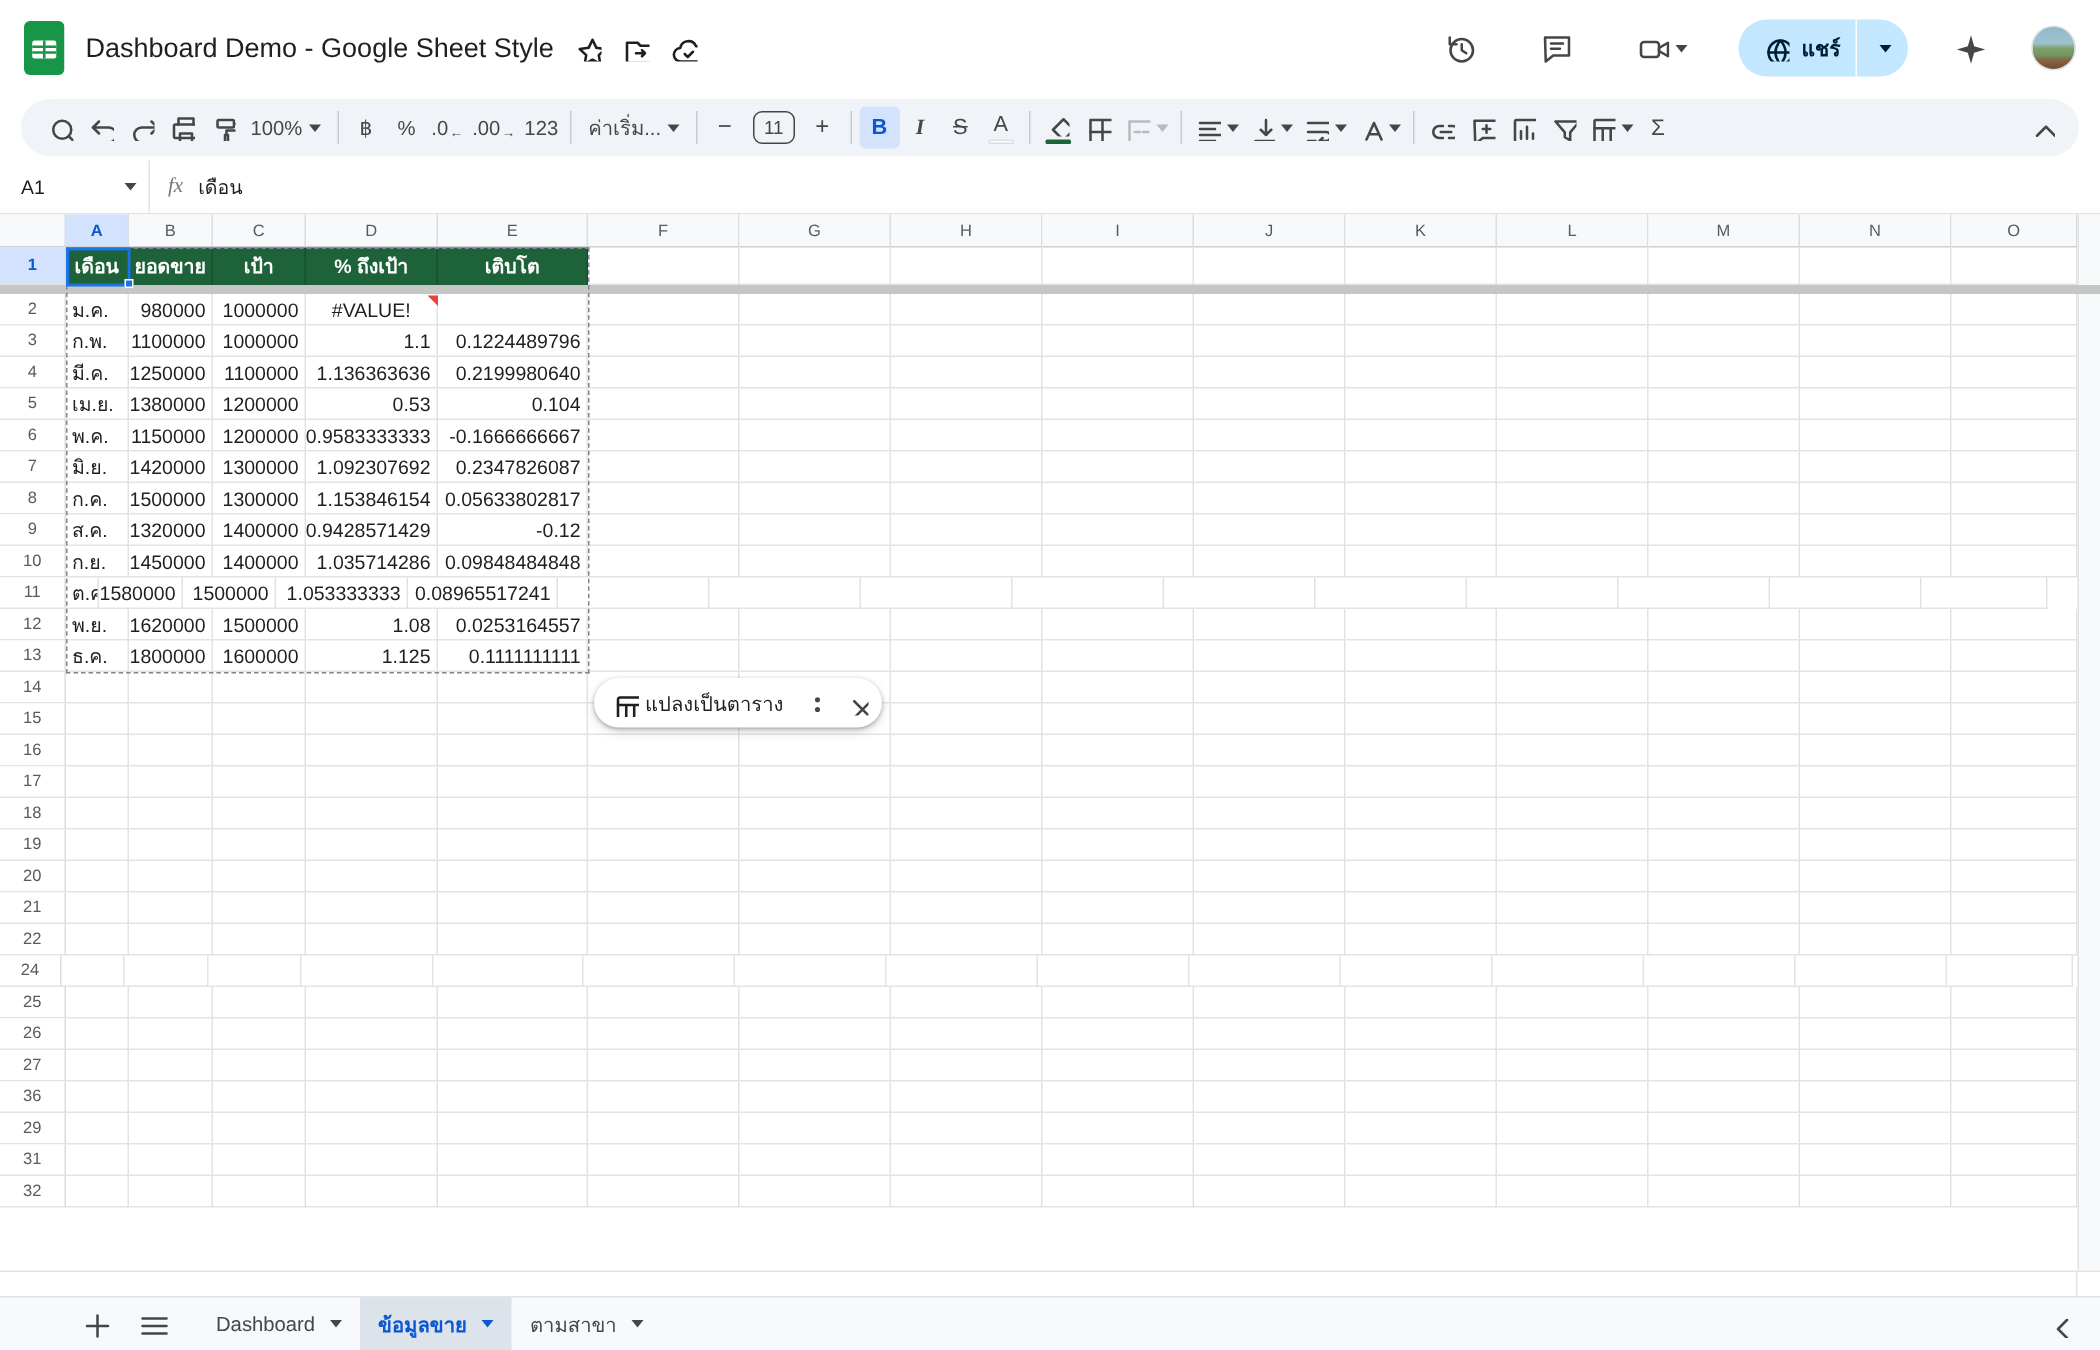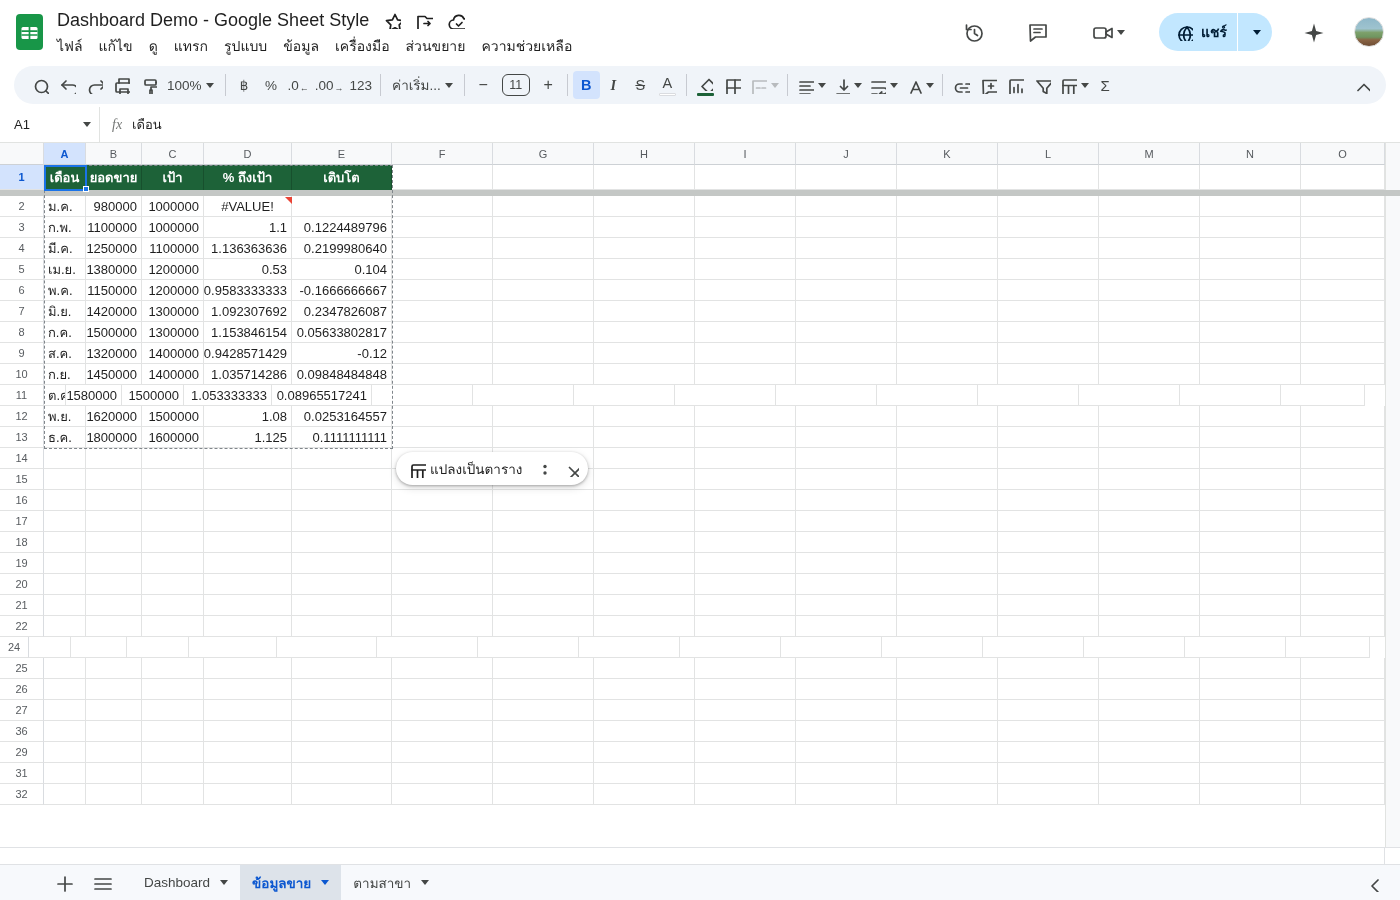--- a/index.html
+++ b/index.html
@@ -116,31 +116,20 @@
       <svg class="ic">
           <use href="#i-star"></use>
         </svg>
       <svg class="ic">
           <use href="#i-folder"></use>
         </svg>
       <svg class="ic">
           <use href="#i-cloud"></use>
         </svg>
     </div>
-    <div id="menu-row">
-        <span class="menu-item">ไฟล์</span>
-        <span class="menu-item">แก้ไข</span>
-        <span class="menu-item">ดู</span>
-        <span class="menu-item">แทรก</span>
-        <span class="menu-item">รูปแบบ</span>
-        <span class="menu-item">ข้อมูล</span>
-        <span class="menu-item">เครื่องมือ</span>
-        <span class="menu-item">ส่วนขยาย</span>
-        <span class="menu-item">ความช่วยเหลือ</span>
-      </div>
   </div>
   <div id="appbar-spacer"></div>
   <div id="right-controls">
     <div class="round-btn">
       <svg class="ic">
           <use href="#i-clock"></use>
         </svg>
       </div>
     <div class="round-btn">
       <svg class="ic">
@@ -753,21 +742,21 @@
         <div class="cell" style="width: 101px; height: 21px;"></div>
         <div class="cell" style="width: 101px; height: 21px;"></div>
         <div class="cell" style="width: 101px; height: 21px;"></div>
         <div class="cell" style="width: 101px; height: 21px;"></div>
         <div class="cell" style="width: 101px; height: 21px;"></div>
         <div class="cell" style="width: 101px; height: 21px;"></div>
         <div class="cell" style="width: 101px; height: 21px;"></div>
         <div class="cell" style="width: 84px; height: 21px;"></div>
       </div>
       <div class="grow">
-        <div class="rownum" style="width: 29px; height: 21px;">24</div>
+        <div class="rownum" style="width: 41px; height: 21px;">24</div>
         <div class="cell" style="width: 42px; height: 21px;"></div>
         <div class="cell" style="width: 56px; height: 21px;"></div>
         <div class="cell" style="width: 62px; height: 21px;"></div>
         <div class="cell" style="width: 88px; height: 21px;"></div>
         <div class="cell" style="width: 100px; height: 21px;"></div>
         <div class="cell" style="width: 101px; height: 21px;"></div>
         <div class="cell" style="width: 101px; height: 21px;"></div>
         <div class="cell" style="width: 101px; height: 21px;"></div>
         <div class="cell" style="width: 101px; height: 21px;"></div>
         <div class="cell" style="width: 101px; height: 21px;"></div>

